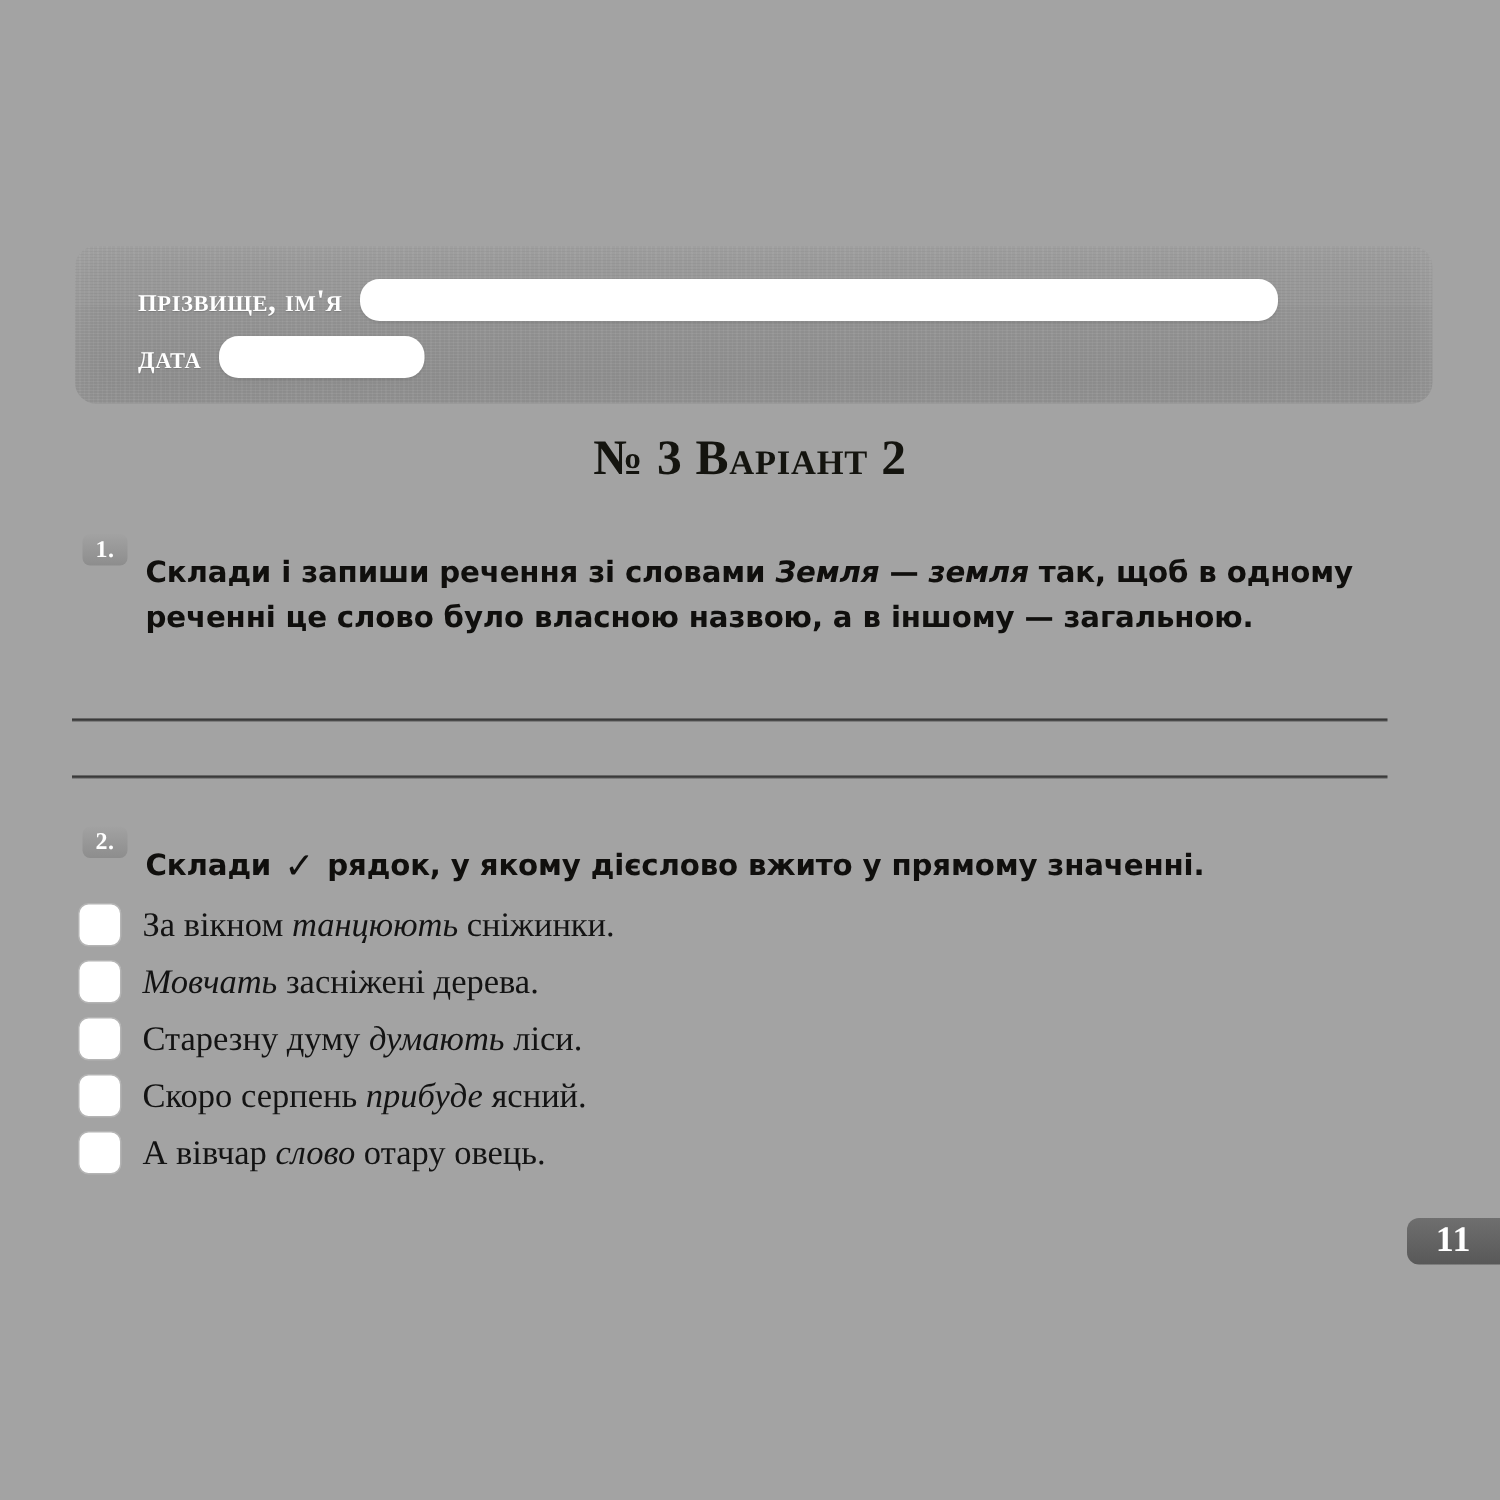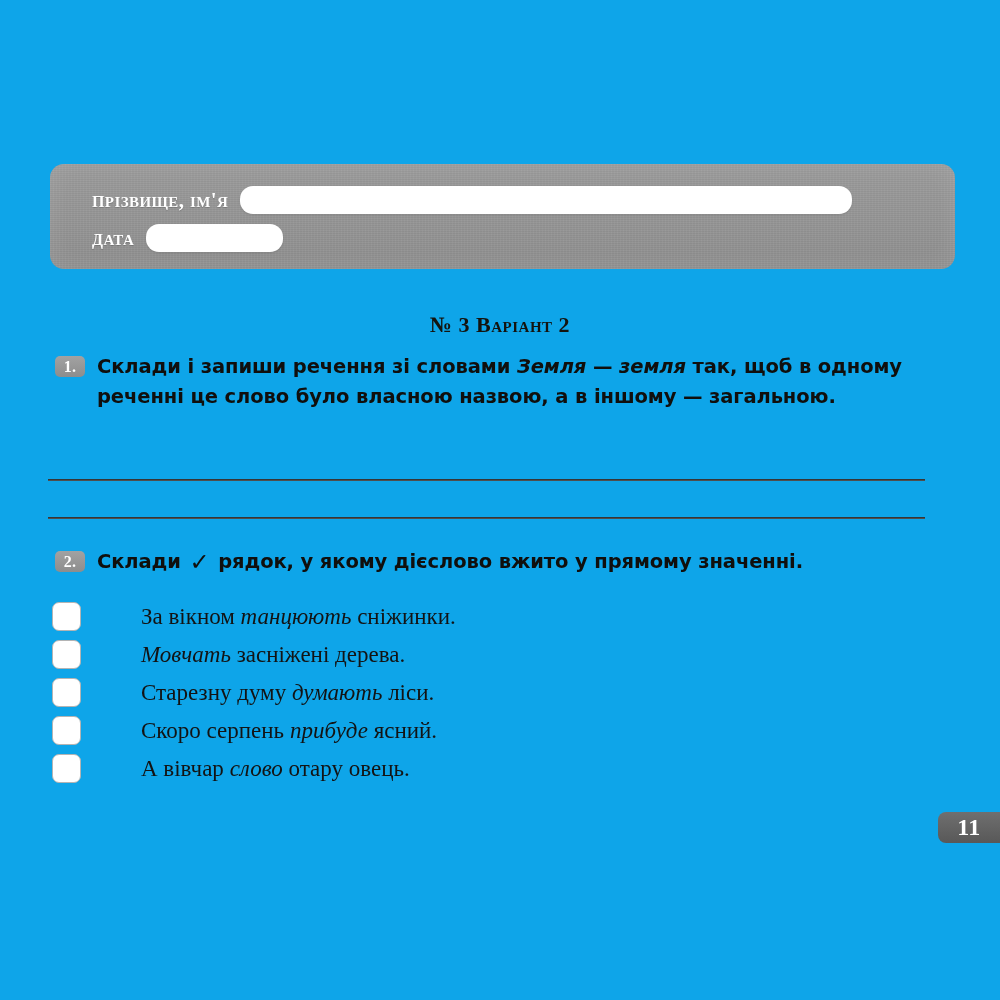--- a/index.html
+++ b/index.html
@@ -11,21 +11,21 @@
     width: 1000px;
     height: 1000px;
     position: relative;
     font-family: "Liberation Sans", sans-serif;
     overflow: hidden;
   }
 
   .page {
     position: absolute;
     inset: 0;
-    background: #0ea5e9;
+    background: #a3a3a3;
     padding-left: 12px;
   }
 
   
   .header-bar {
     position: absolute;
     left: 50px;
     top: 164px;
     width: 905px;
     height: 105px;
@@ -74,25 +74,25 @@
     box-shadow: 0 1px 2px rgba(0,0,0,0.10);
   }
   .field-input.name-input { width: 608px; }
   .field-input.date-input { width: 133px; }
 
   
   .sheet-title {
     position: absolute;
     left: 0;
     right: 0;
-    top: 312px;
+    top: 288px;
     text-align: center;
     font-family: "Liberation Serif", serif;
     font-weight: bold;
-    font-size: 22px;
+    font-size: 33px;
     color: #14140f;
     letter-spacing: 0.5px;
     font-variant: small-caps;
   }
 
   
   .task {
     position: absolute;
     display: flex;
     align-items: flex-start;
@@ -117,20 +117,21 @@
     letter-spacing: 0.3px;
   }
 
   .task-text {
     font-family: "DejaVu Sans", sans-serif;
     font-weight: bold;
     font-size: 19.5px;
     line-height: 30px;
     color: #100f0d;
     letter-spacing: -0.1px;
+    margin-top: 15px;
   }
   .task-text i {
     font-style: italic;
   }
   .check-glyph {
     font-family: "DejaVu Sans", sans-serif;
     font-weight: normal;
     font-size: 24px;
     line-height: 0;
     position: relative;
@@ -153,21 +154,20 @@
   .options {
     position: absolute;
     left: 52px;
     top: 597px;
     width: 880px;
   }
   .option-row {
     display: flex;
     align-items: center;
     height: 38px;
-    gap: 46px;
   }
   .checkbox {
     flex: 0 0 auto;
     width: 27px;
     height: 27px;
     border: 1.5px solid #b4b4b4;
     border-radius: 7px;
     background: #ffffff;
     box-shadow: inset 0 0 0 1px rgba(255,255,255,0.8);
   }

